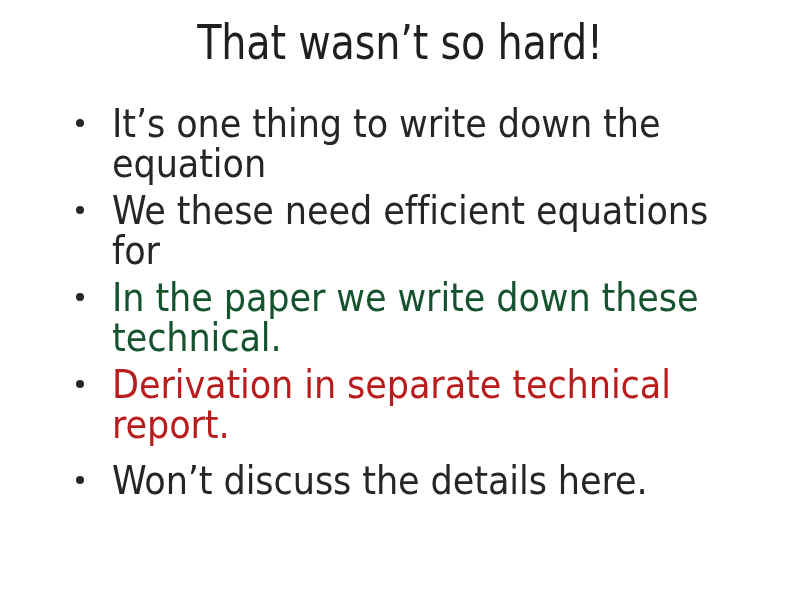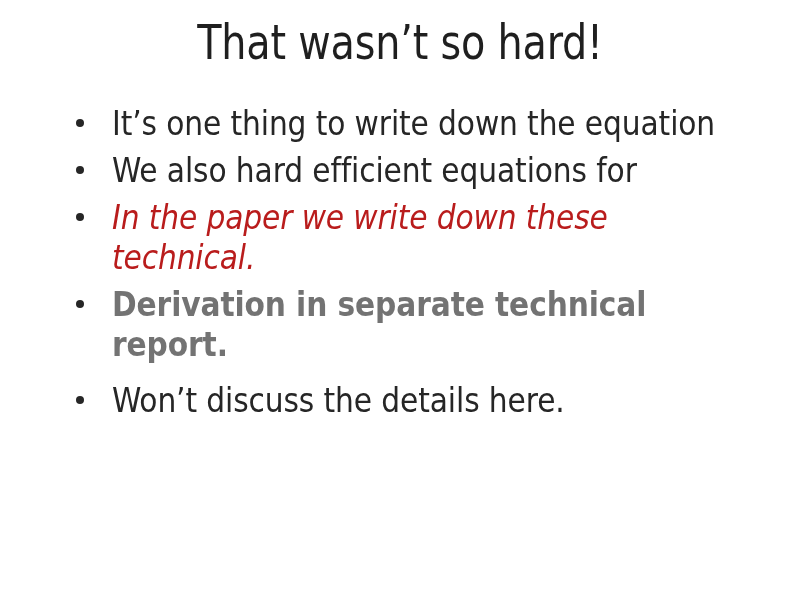--- a/index.html
+++ b/index.html
@@ -41,21 +41,21 @@
     position: absolute;
     left: 62px;
     top: 104px;
     width: 672px;
   }
   .bullet-row {
     position: relative;
     display: block;
     padding-left: 50px;
     margin: 0 0 8px 0;
-    font-size: 33px;
+    font-size: 39px;
     line-height: 40px;
     color: #262626;
     font-weight: 400;
     letter-spacing: -0.1px;
   }
   .bullet-row:last-child { margin-bottom: 0; margin-top: 16px; }
 
   
   .bullet-row.wrap { margin-bottom: 7px; }
 
@@ -87,34 +87,34 @@
     <div class="bullet-row wrap" style="color: rgb(38, 38, 38);">
       <span class="bullet-marker" style="background: rgb(38, 38, 38);"></span>
       <span class="bullet-text">
           <span class="br-after">It’s one thing to write down the equation</span>
         </span>
     </div>
 
     <div class="bullet-row wrap" style="color: rgb(38, 38, 38);">
       <span class="bullet-marker" style="background: rgb(38, 38, 38);"></span>
       <span class="bullet-text">
-          <span class="br-after">We also hard efficient equations for</span>
+          <span class="br-after">We these need efficient equations for</span>
         </span>
     </div>
 
 
-    <div class="bullet-row wrap" style="color: #b91c1c; font-style: italic;">
+    <div class="bullet-row wrap" style="color: #14532d;">
       <span class="bullet-marker" style="background: rgb(38, 38, 38);"></span>
       <span class="bullet-text">
           <span class="br-after">In the paper we write down these</span>
           <span class="br-after">technical.</span>
         </span>
     </div>
 
-    <div class="bullet-row" style="color: #737373; font-weight: bold;">
+    <div class="bullet-row" style="color: #b91c1c;">
       <span class="bullet-marker" style="background: rgb(38, 38, 38);"></span>
       <span class="bullet-text">
           <span class="br-after">Derivation in separate technical report.</span>
         </span>
     </div>
 
     <div class="bullet-row" style="color: rgb(38, 38, 38);">
       <span class="bullet-marker" style="background: rgb(38, 38, 38);"></span>
       <span class="bullet-text">
           <span class="br-after">Won’t discuss the details here.</span>

